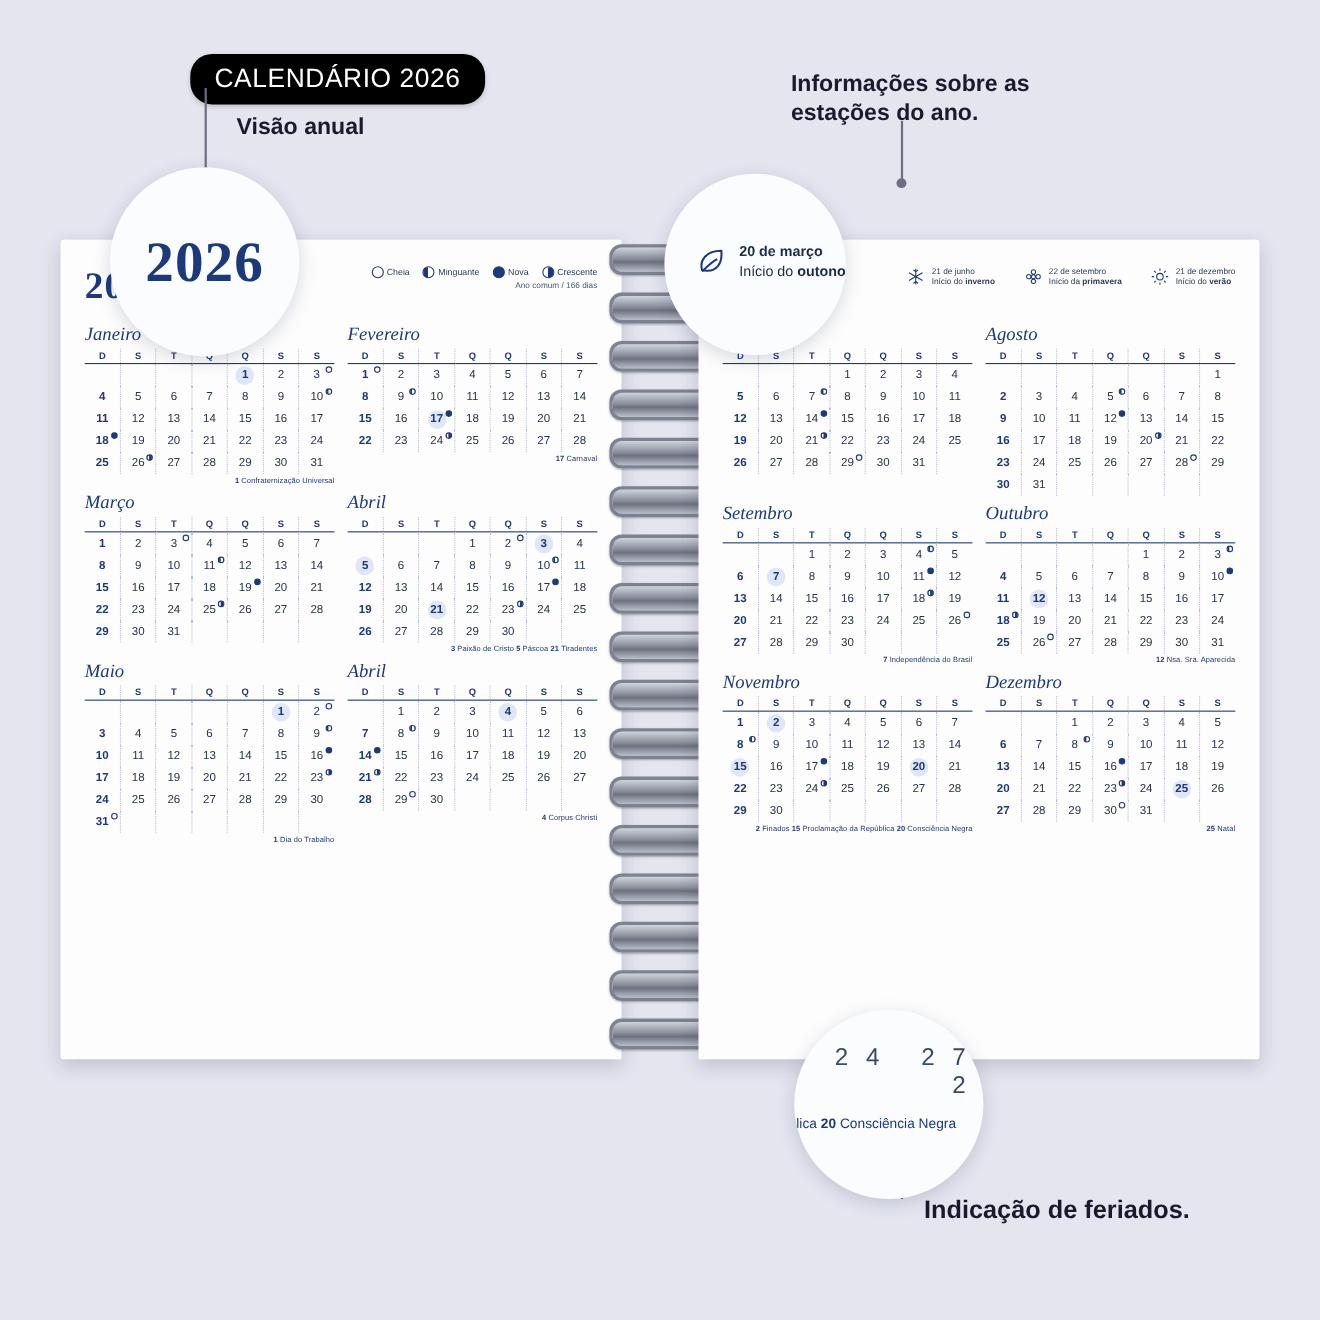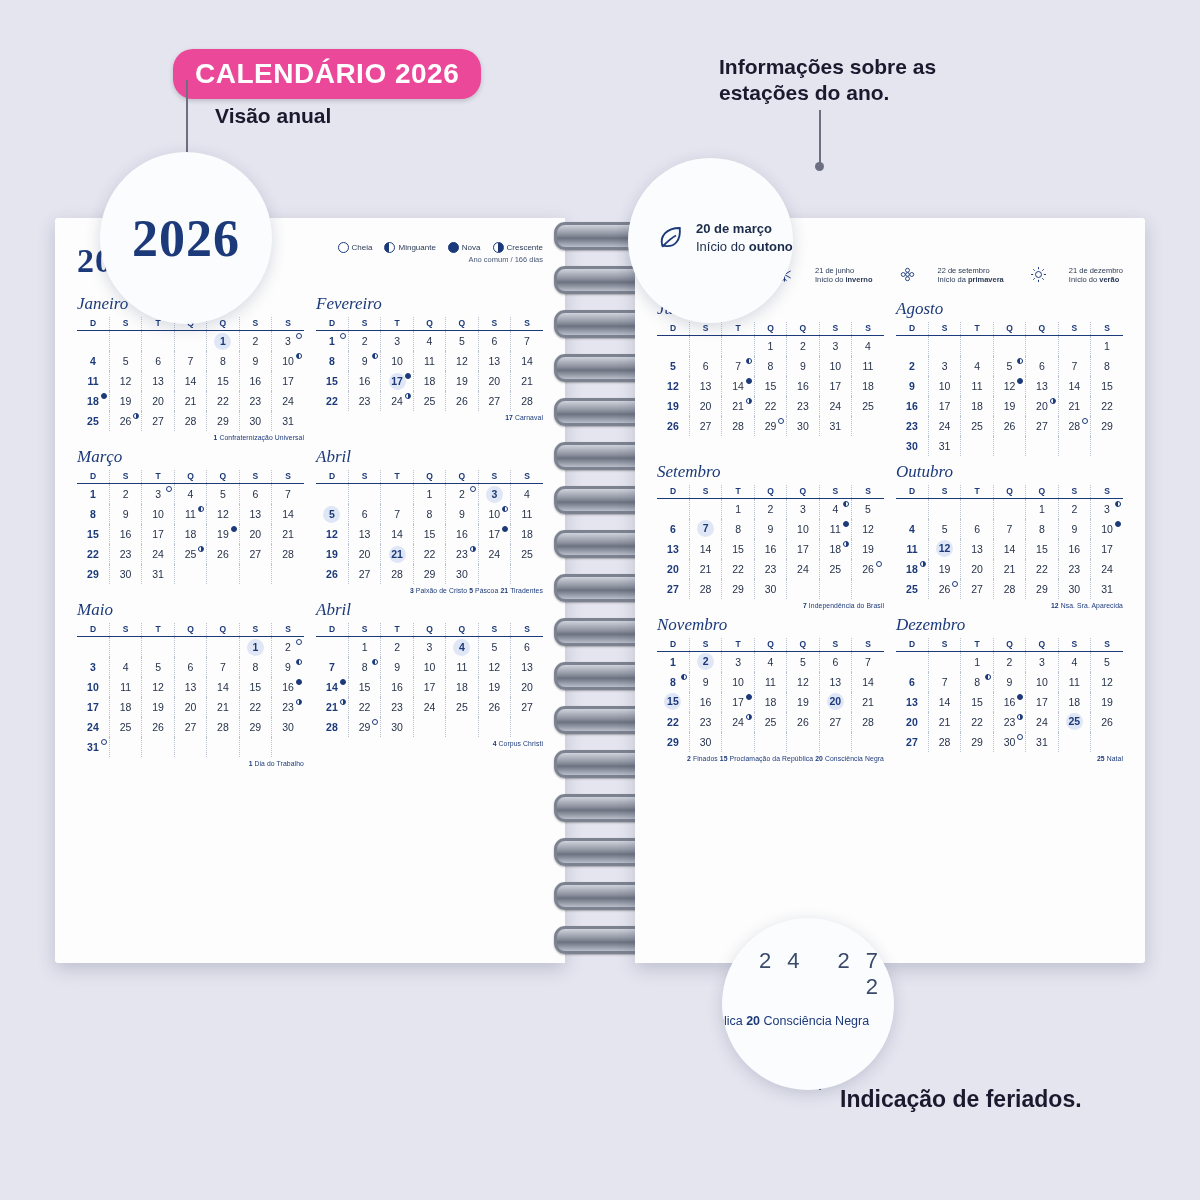--- a/index.html
+++ b/index.html
@@ -6,26 +6,26 @@
   body{
     width:1200px;height:1200px;
     background:#e4e5ef;
     font-family:"Liberation Sans", sans-serif;
     position:relative;
     overflow:hidden;
   }
   
   .badge{
     position:absolute;
-    background:#ec4899;
+    background:#000000;
     color:#fff;
     border-radius:20px;
     padding:9px 22px;
-    font-size:28px;
-    font-weight:bold;
+    font-size:24px;
+    font-weight:normal;
     letter-spacing:.5px;
     box-shadow:0 2px 5px rgba(0,0,0,.18);
   }
   .anno-title{
     position:absolute;
     color:#1a1a2e;
     font-size:21px;
     font-weight:bold;
     line-height:1.25;
   }
@@ -89,21 +89,21 @@
   .moonitem{display:flex;align-items:center;gap:3px;}
   .moon{width:9px;height:9px;border-radius:50%;border:1px solid #1c3a7a;display:inline-block;}
   .moon.full{background:#fff;}
   .moon.wane{background:linear-gradient(90deg,#1c3a7a 50%,#fff 50%);}
   .moon.new{background:#1c3a7a;}
   .moon.wax{background:linear-gradient(90deg,#fff 50%,#1c3a7a 50%);}
   .subnote{font-size:7.5px;color:#4a5a77;margin-top:2px;text-align:right;}
   .hdr{display:flex;align-items:flex-start;}
   
   .seasons{display:flex;gap:26px;margin-left:auto;align-items:center;}
-  .season{display:flex;gap:22px;margin-top:24px;}
+  .season{display:flex;align-items:center;gap:6px;}
   .season-txt{font-size:7.5px;color:#2b3a55;line-height:1.25;}
   .season-txt b{font-weight:bold;}
   .sicon{color:#1c3a7a;}
   
   .months{
     display:grid;
     grid-template-columns:1fr 1fr;
     gap:6px 12px;
     margin-top:14px;
   }
@@ -177,21 +177,21 @@
   .bubble-year{
     left:100px;top:152px;width:172px;height:172px;
     display:flex;align-items:center;justify-content:center;
   }
   .bubble-year .big{
     font-family:"Liberation Serif", serif;
     font-size:52px;font-weight:bold;color:#1c3a7a;
     letter-spacing:1px;
   }
   .bubble-season{
-    left:628px;top:158px;width:165px;height:165px;
+    left:604px;top:158px;width:165px;height:165px;
   }
   .bs-inner{
     position:absolute;left:28px;top:62px;
     display:flex;align-items:center;gap:10px;
   }
   .bs-txt{font-size:13px;color:#1a2b4a;line-height:1.35;}
   .bs-txt b{font-weight:bold;}
   .bubble-hol{
     left:722px;top:918px;width:172px;height:172px;text-align:right;
   }
@@ -1082,21 +1082,21 @@
             </table>
             <div class="holnote"><b>25 </b><span>Natal</span></div>
           </div>
         </div>
     </div>
   </div>
 </div>
 
 <div class="badge" style="left:173px;top:49px;">CALENDÁRIO 2026</div>
 <div class="anno-title" style="left:188px;top:103px;margin-left:27px;">Visão anual</div>
-<div class="anno-title" style="left:719px;top:54px;">
+<div class="anno-title" style="left:719px;top:64px;">
   <span>Informações sobre as</span><br>
   <span>estações do ano.</span>
 </div>
 <div class="anno-title" style="left:840px;top:1085px;font-size:23px;">Indicação de feriados.</div>
 
 <div class="leader" style="left:186px;top:80px;width:2px;height:76px;"></div>
 <div class="leader-dot" style="left:182px;top:152px;"></div>
 
 <div class="leader" style="left:819px;top:110px;width:2px;height:56px;"></div>
 <div class="leader-dot" style="left:815px;top:162px;"></div>

